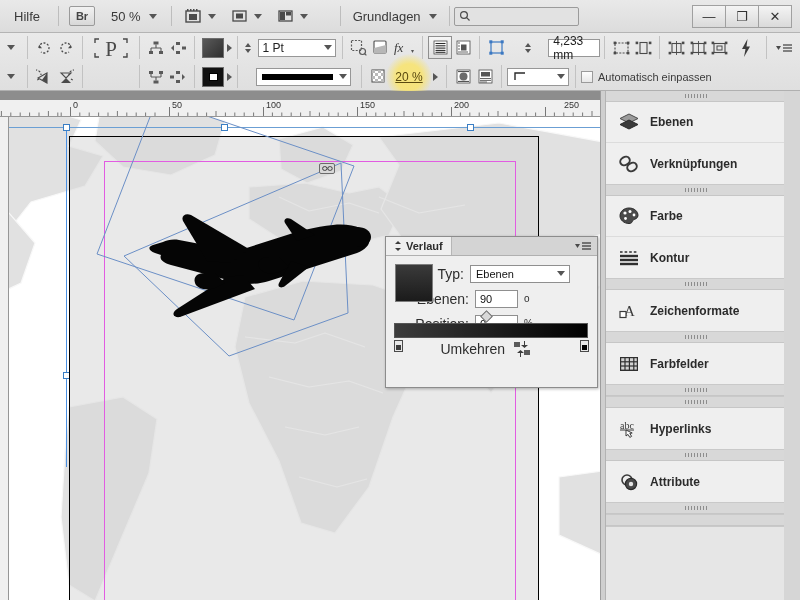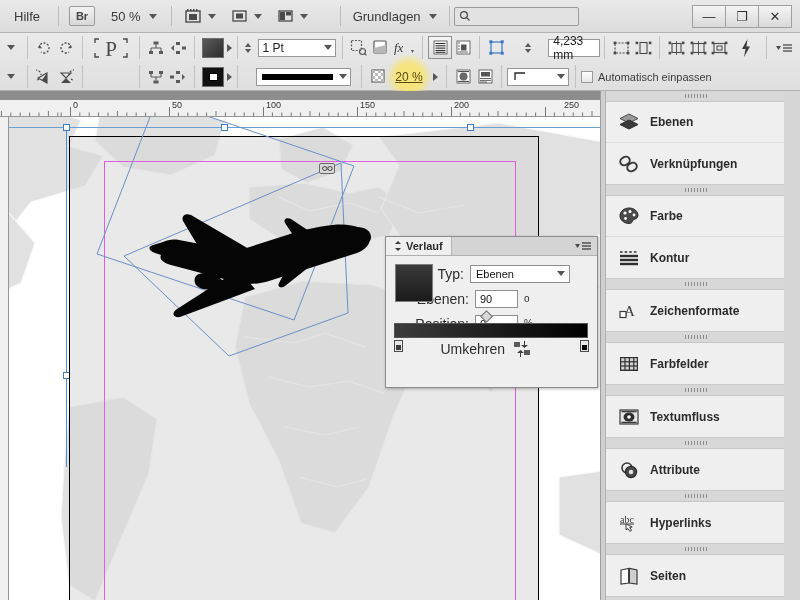--- a/index.html
+++ b/index.html
@@ -948,33 +948,35 @@
             </svg>
           </span>
           <span class="plabel">Farbfelder</span>
         </div>
       </div>
 
       <div class="grp">
         <div class="grip">
             <i></i>
           </div>
+      </div>
+
+      <div class="grp">
+        <div class="grip">
+            <i></i>
+          </div>
         <div class="pitem">
           <span class="picon">
-            <svg width="22" height="18" viewBox="0 0 22 18">
-              <rect x="2" y="2" width="18" height="14" fill="#e8e8e8" stroke="#3a3a3a" stroke-width="1.2"></rect>
-              <ellipse cx="11" cy="9" rx="5.5" ry="4.5" fill="#2f2f2f"></ellipse>
-              <circle cx="11" cy="9" r="1.8" fill="#fff"></circle>
-              <g stroke="#3a3a3a" stroke-width="1.4">
-                  <line x1="3.4" y1="3.6" x2="18.6" y2="3.6"></line>
-              <line x1="3.4" y1="14.4" x2="18.6" y2="14.4"></line>
-                </g>
+            <svg width="22" height="20" viewBox="0 0 22 20">
+              <text x="2" y="10" font-family="Liberation Serif, serif" font-size="10" fill="#3a3a3a">abc</text>
+              <line x1="2" y1="11" x2="16" y2="11" stroke="#3a3a3a" stroke-width="1"></line>
+              <path d="M8 11 l0 6 l2 -1.6 l1.8 3 l1.8 -1 l-1.8 -3 l2.4 -0.4 z" fill="#fff" stroke="#3a3a3a" stroke-width="1"></path>
             </svg>
           </span>
-          <span class="plabel">Textumfluss</span>
+          <span class="plabel">Hyperlinks</span>
         </div>
       </div>
 
       <div class="grp">
         <div class="grip">
             <i></i>
           </div>
         <div class="pitem">
           <span class="picon">
             <svg width="22" height="20" viewBox="0 0 22 20">
@@ -984,45 +986,20 @@
             </svg>
           </span>
           <span class="plabel">Attribute</span>
         </div>
       </div>
 
       <div class="grp">
         <div class="grip">
             <i></i>
           </div>
-        <div class="pitem">
-          <span class="picon">
-            <svg width="22" height="20" viewBox="0 0 22 20">
-              <text x="2" y="10" font-family="Liberation Serif, serif" font-size="10" fill="#3a3a3a">abc</text>
-              <line x1="2" y1="11" x2="16" y2="11" stroke="#3a3a3a" stroke-width="1"></line>
-              <path d="M8 11 l0 6 l2 -1.6 l1.8 3 l1.8 -1 l-1.8 -3 l2.4 -0.4 z" fill="#fff" stroke="#3a3a3a" stroke-width="1"></path>
-            </svg>
-          </span>
-          <span class="plabel">Hyperlinks</span>
-        </div>
-      </div>
-
-      <div class="grp">
-        <div class="grip">
-            <i></i>
-          </div>
-        <div class="pitem">
-          <span class="picon">
-            <svg width="22" height="20" viewBox="0 0 22 20">
-              <path d="M3 4 L10.6 2.4 L10.6 17 L3 18 Z" fill="#fff" stroke="#3a3a3a" stroke-width="1.2"></path>
-              <path d="M11.4 2.4 L19 4 L19 18 L11.4 17 Z" fill="#cfcfcf" stroke="#3a3a3a" stroke-width="1.2"></path>
-            </svg>
-          </span>
-          <span class="plabel">Seiten</span>
-        </div>
       </div>
 
       <div class="grp">
         <div class="grip"></div>
 
       </div>
 
     </div>
   </div>
 

